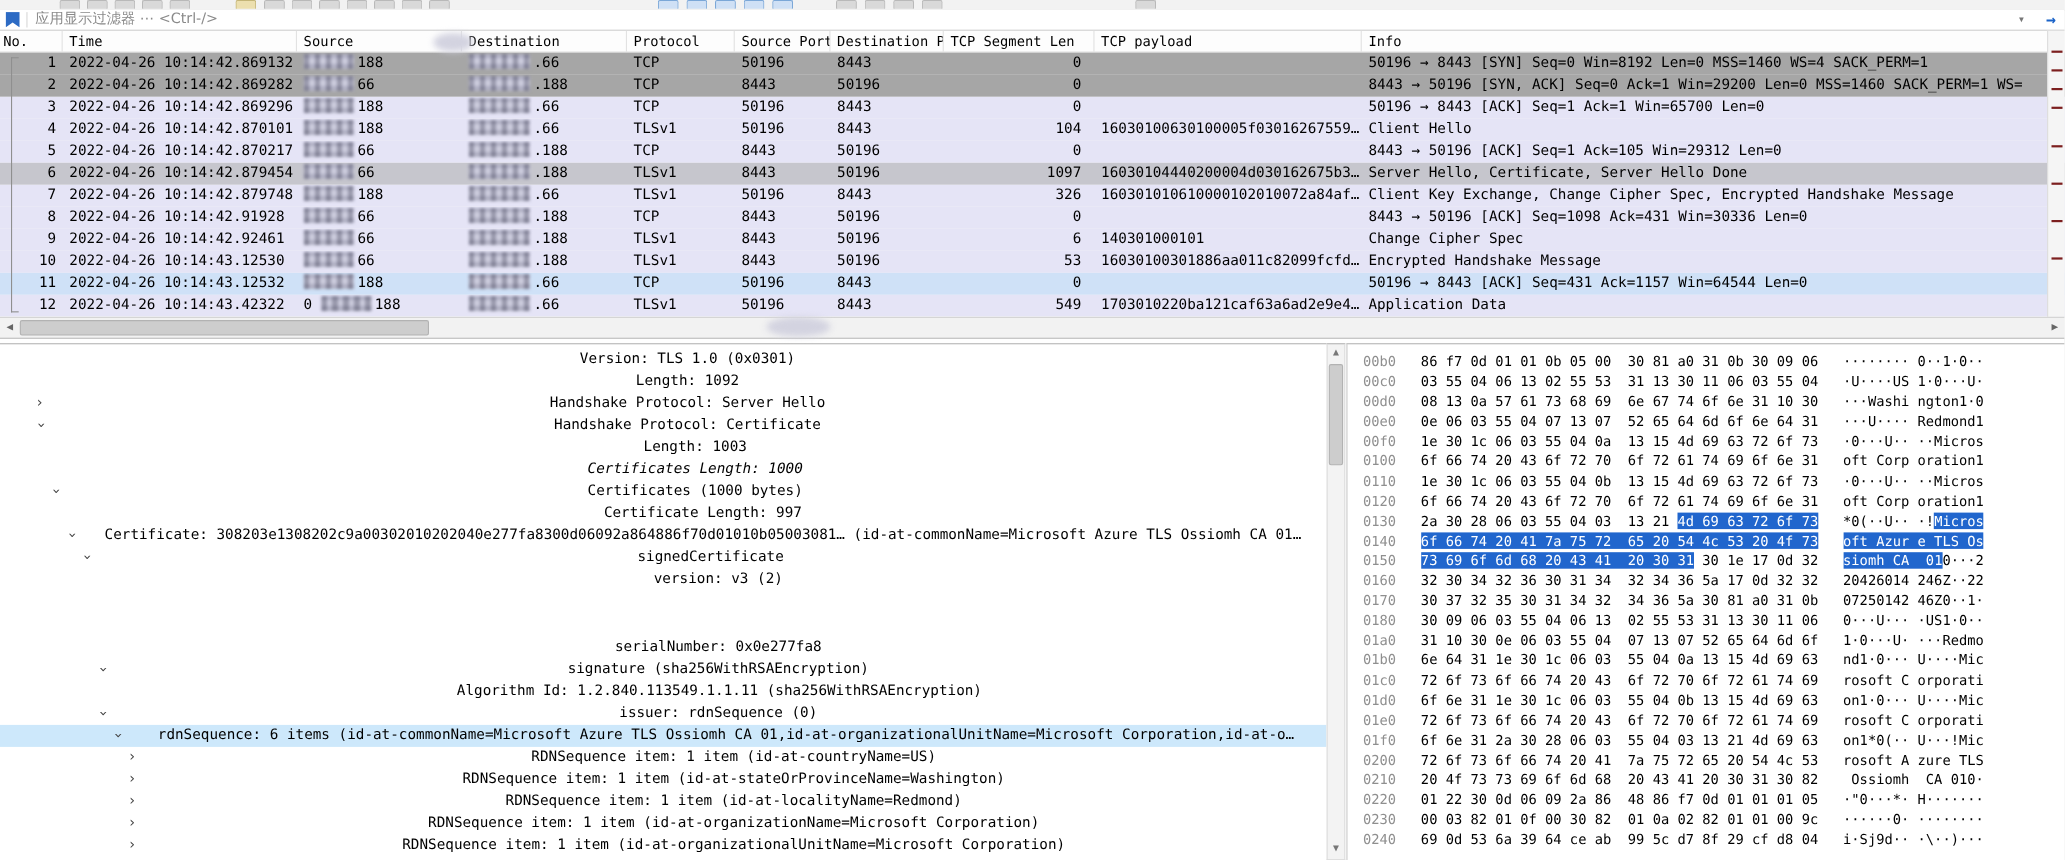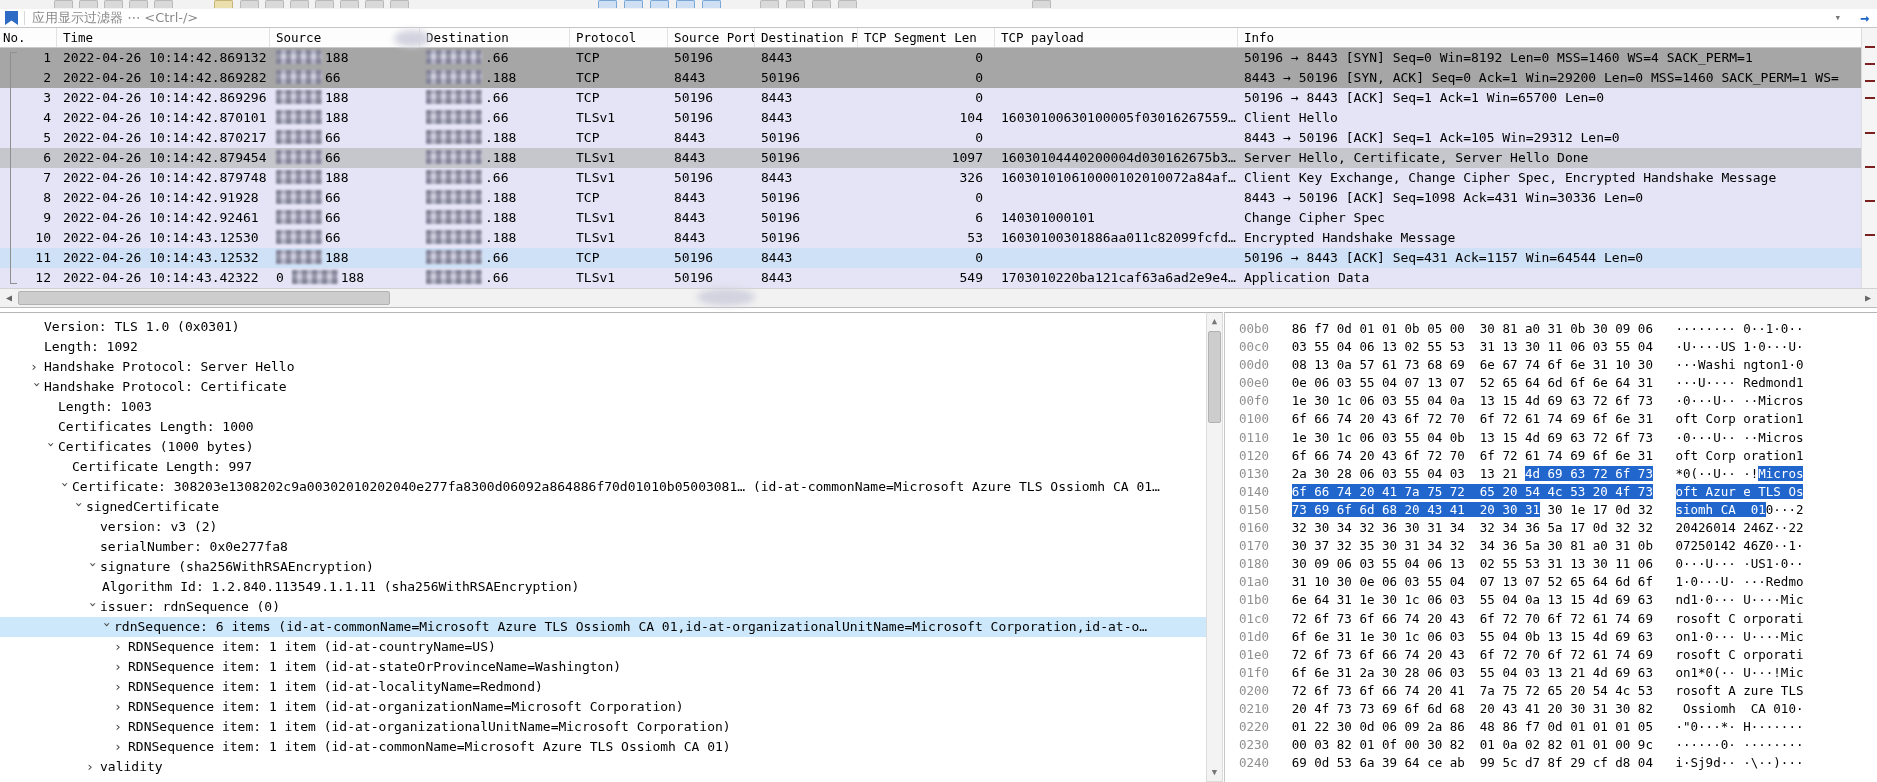--- a/index.html
+++ b/index.html
@@ -129,33 +129,33 @@
 
   <div id="pkt-hscroll">
     <div class="sb-arrow" style="left:1px;">◀</div>
     <div id="hthumb"></div>
     <div class="sb-arrow" style="right:1px;">▶</div>
   </div>
 
   <div class="blob" style="left:394px;top:30px;width:36px;height:17px;"></div>
   <div class="blob" style="left:697px;top:288px;width:58px;height:18px;"></div>
 
-  <div id="detail-pane" style="padding-top: 4px;">
+  <div id="detail-pane" style="padding-top: 4px; text-align: center;">
       <div class="treerow" style="padding-left: 44px;"><span>Version: TLS 1.0 (0x0301)</span></div>
       <div class="treerow" style="padding-left: 44px;"><span>Length: 1092</span></div>
       <div class="treerow" style="padding-left: 44px;"><span class="exp" style="left: 30px;">›</span><span>Handshake Protocol: Server Hello</span></div>
       <div class="treerow" style="padding-left: 44px;"><span class="exp open" style="left: 30px;">›</span><span>Handshake Protocol: Certificate</span></div>
       <div class="treerow" style="padding-left: 58px;"><span>Length: 1003</span></div>
-      <div class="treerow" style="padding-left: 58px;"><span>Certificates Length: 1000</span></div>
+      <div class="treerow" style="padding-left: 58px; font-style: italic;"><span>Certificates Length: 1000</span></div>
       <div class="treerow" style="padding-left: 58px;"><span class="exp open" style="left: 44px;">›</span><span>Certificates (1000 bytes)</span></div>
       <div class="treerow" style="padding-left: 72px;"><span>Certificate Length: 997</span></div>
       <div class="treerow" style="padding-left: 72px;"><span class="exp open" style="left: 58px;">›</span><span>Certificate: 308203e1308202c9a00302010202040e277fa8300d06092a864886f70d01010b05003081… (id-at-commonName=Microsoft Azure TLS Ossiomh CA 01…</span></div>
       <div class="treerow" style="padding-left: 86px;"><span class="exp open" style="left: 72px;">›</span><span>signedCertificate</span></div>
       <div class="treerow" style="padding-left: 100px;"><span>version: v3 (2)</span></div>
-      <div class="treerow" style="padding-left: 100px;"><span>serialNumber: 0x0e277fa8</span></div>
+      <div class="treerow" style="padding-left: 100px; margin-top: 42px;"><span>serialNumber: 0x0e277fa8</span></div>
       <div class="treerow" style="padding-left: 100px;"><span class="exp open" style="left: 86px;">›</span><span>signature (sha256WithRSAEncryption)</span></div>
       <div class="treerow" style="padding-left: 102px;"><span>Algorithm Id: 1.2.840.113549.1.1.11 (sha256WithRSAEncryption)</span></div>
       <div class="treerow" style="padding-left: 100px;"><span class="exp open" style="left: 86px;">›</span><span>issuer: rdnSequence (0)</span></div>
       <div class="treerow sel" style="padding-left: 114px;"><span class="exp open" style="left: 100px;">›</span><span>rdnSequence: 6 items (id-at-commonName=Microsoft Azure TLS Ossiomh CA 01,id-at-organizationalUnitName=Microsoft Corporation,id-at-o…</span></div>
       <div class="treerow" style="padding-left: 128px;"><span class="exp" style="left: 114px;">›</span><span>RDNSequence item: 1 item (id-at-countryName=US)</span></div>
       <div class="treerow" style="padding-left: 128px;"><span class="exp" style="left: 114px;">›</span><span>RDNSequence item: 1 item (id-at-stateOrProvinceName=Washington)</span></div>
       <div class="treerow" style="padding-left: 128px;"><span class="exp" style="left: 114px;">›</span><span>RDNSequence item: 1 item (id-at-localityName=Redmond)</span></div>
       <div class="treerow" style="padding-left: 128px;"><span class="exp" style="left: 114px;">›</span><span>RDNSequence item: 1 item (id-at-organizationName=Microsoft Corporation)</span></div>
       <div class="treerow" style="padding-left: 128px;"><span class="exp" style="left: 114px;">›</span><span>RDNSequence item: 1 item (id-at-organizationalUnitName=Microsoft Corporation)</span></div>
       <div class="treerow" style="padding-left: 128px;"><span class="exp" style="left: 114px;">›</span><span>RDNSequence item: 1 item (id-at-commonName=Microsoft Azure TLS Ossiomh CA 01)</span></div>

